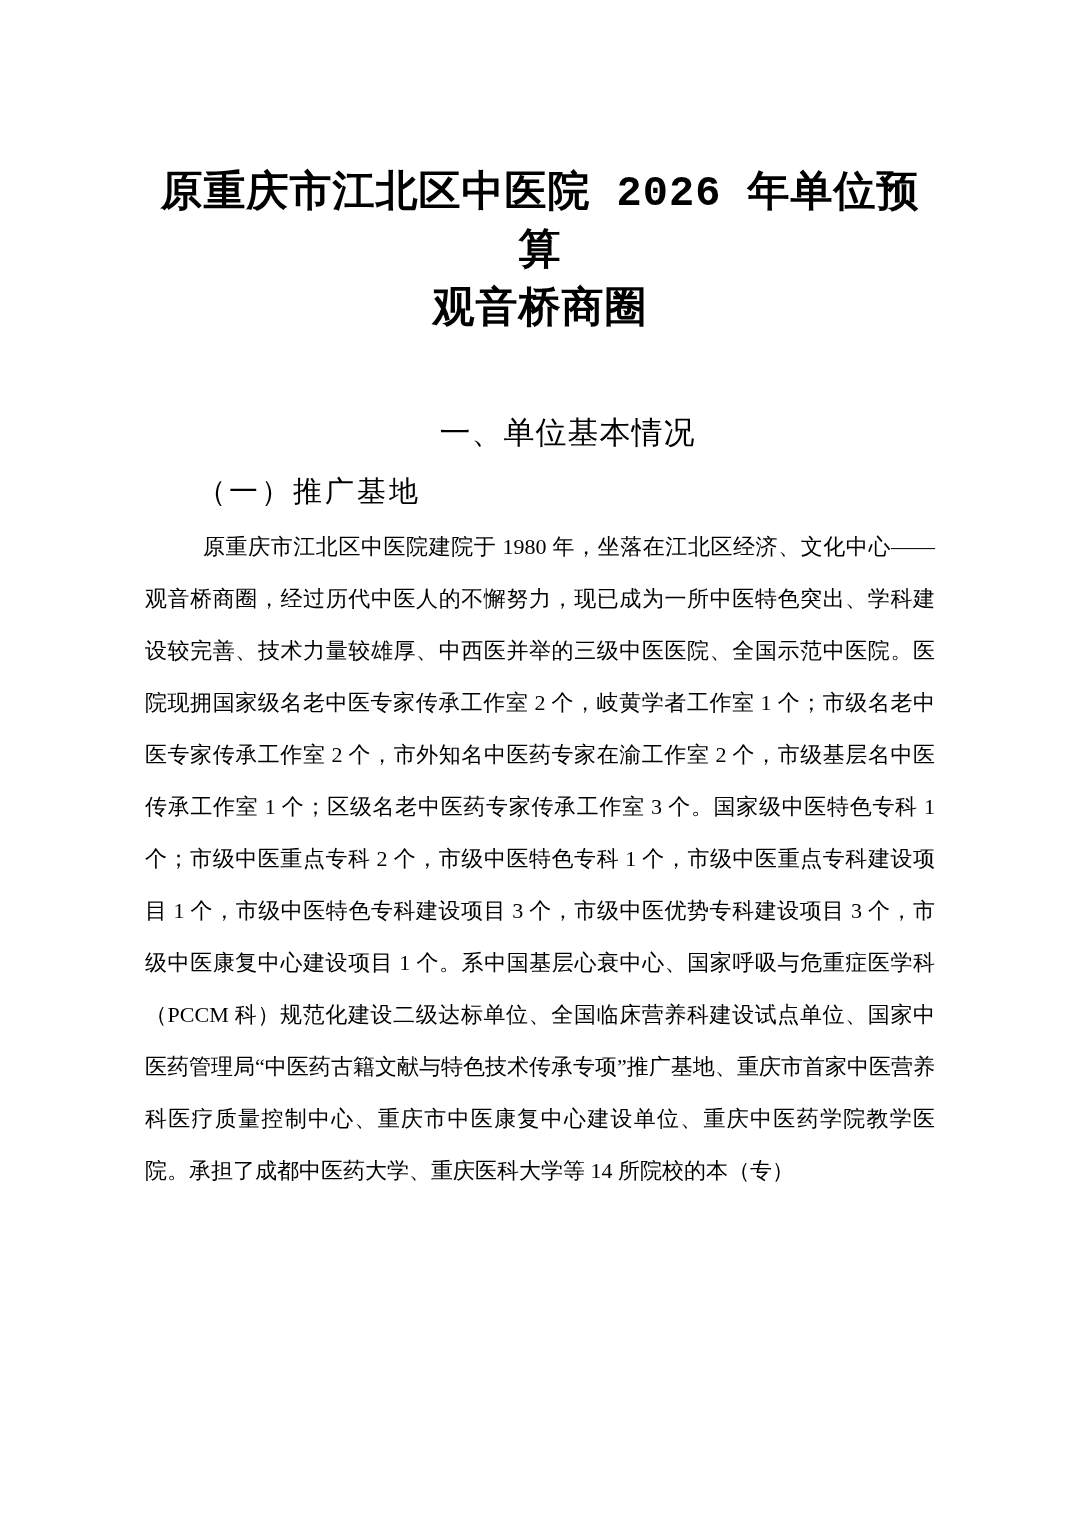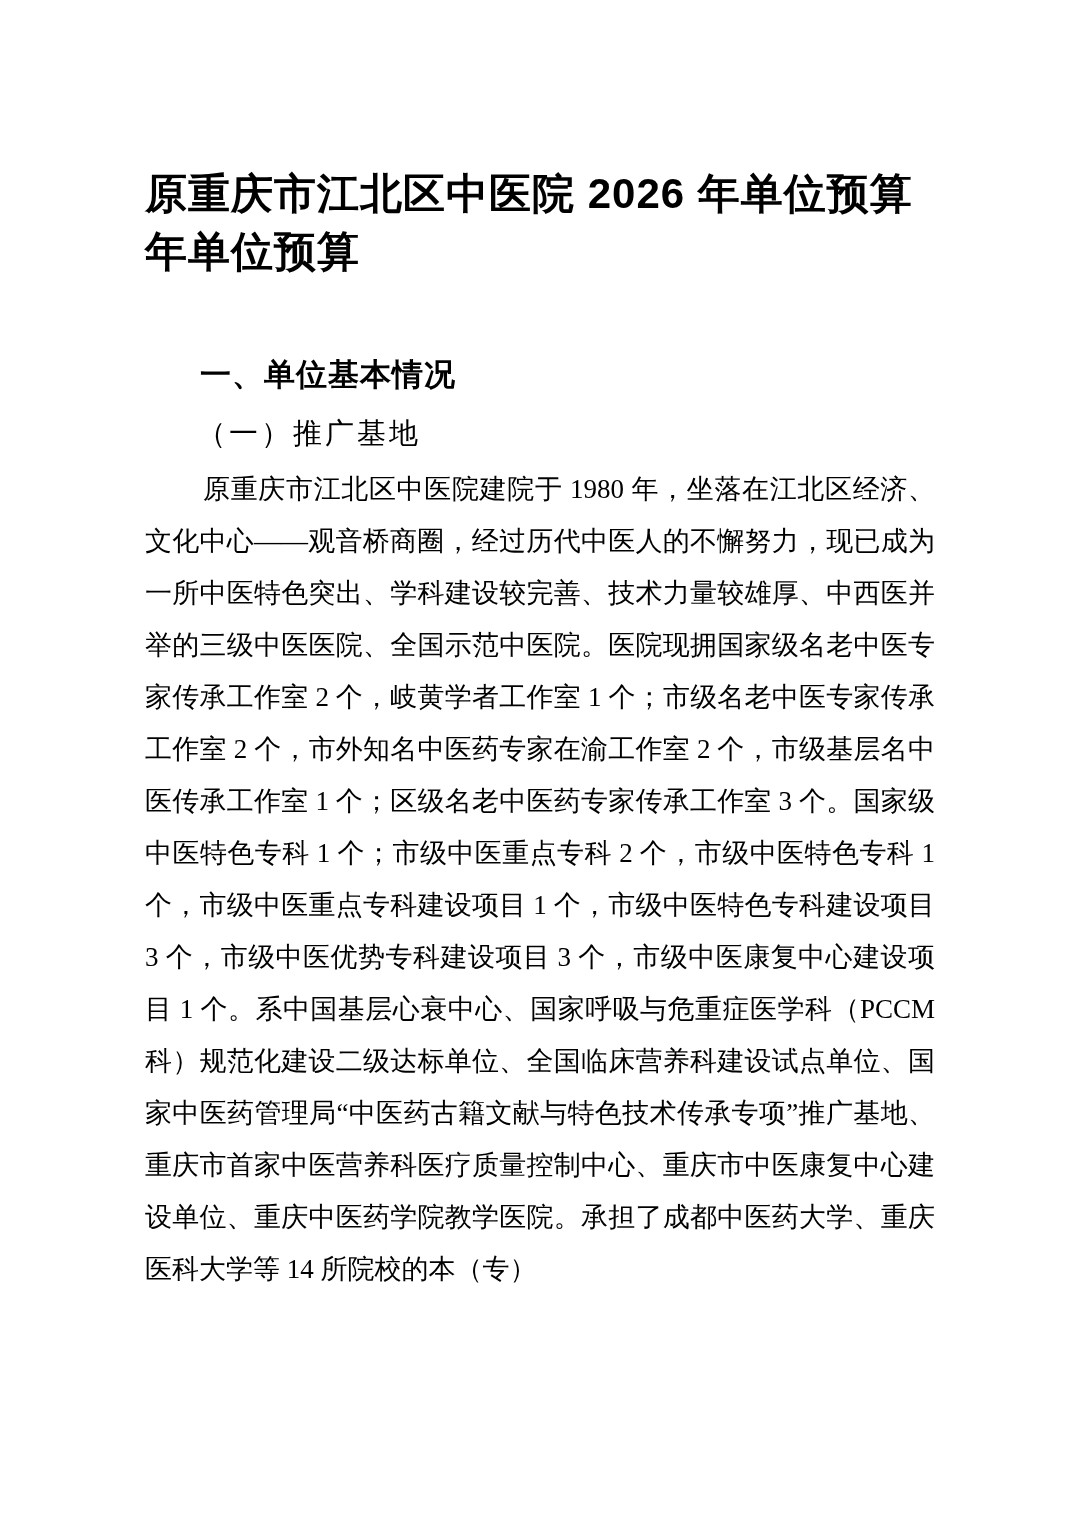--- a/index.html
+++ b/index.html
@@ -17,63 +17,65 @@
   }
   .page {
     position: absolute;
     left: 145px;
     top: 0;
     width: 790px;
     padding-top: 165px;
     box-sizing: border-box;
   }
   .doc-title {
+    text-align: center;
     font-size: 42px;
     font-weight: bold;
     line-height: 58px;
-    font-family: Liberation Sans, sans-serif;
+    font-family: Liberation Mono, monospace;
     letter-spacing: 1px;
     margin: 0;
   }
   .section-heading {
     margin: 72px 0 0 0;
     font-size: 31px;
-    font-weight: bold;
+    font-weight: normal;
     font-family: "Liberation Sans", "DejaVu Sans", sans-serif;
     line-height: 44px;
     text-indent: 55px;
     letter-spacing: 1px;
+    text-align: center;
   }
   .subsection-heading {
     margin: 14px 0 0 0;
     font-size: 29px;
     font-weight: normal;
     font-family: "Liberation Serif", "DejaVu Serif", serif;
     line-height: 44px;
     text-indent: 52px;
     letter-spacing: 3px;
   }
   .body-paragraph {
     margin: 8px 0 0 0;
-    font-size: 27px;
+    font-size: 22px;
     line-height: 52px;
     text-align: justify;
     text-justify: inter-ideograph;
     text-indent: 58px;
     font-family: "Liberation Serif", "DejaVu Serif", serif;
     font-weight: normal;
   }
 </style>
 </head>
 <body>
 
 <div class="page">
   <h1 class="doc-title">
     <span>原重庆市江北区中医院 2026 年单位预算</span><br>
-    <span>年单位预算</span>
+    <span>观音桥商圈</span>
   </h1>
 
   <h2 class="section-heading">一、单位基本情况</h2>
 
   <h3 class="subsection-heading">（一）推广基地</h3>
 
   <p class="body-paragraph">原重庆市江北区中医院建院于 1980 年，坐落在江北区经济、文化中心——观音桥商圈，经过历代中医人的不懈努力，现已成为一所中医特色突出、学科建设较完善、技术力量较雄厚、中西医并举的三级中医医院、全国示范中医院。医院现拥国家级名老中医专家传承工作室 2 个，岐黄学者工作室 1 个；市级名老中医专家传承工作室 2 个，市外知名中医药专家在渝工作室 2 个，市级基层名中医传承工作室 1 个；区级名老中医药专家传承工作室 3 个。国家级中医特色专科 1 个；市级中医重点专科 2 个，市级中医特色专科 1 个，市级中医重点专科建设项目 1 个，市级中医特色专科建设项目 3 个，市级中医优势专科建设项目 3 个，市级中医康复中心建设项目 1 个。系中国基层心衰中心、国家呼吸与危重症医学科（PCCM 科）规范化建设二级达标单位、全国临床营养科建设试点单位、国家中医药管理局“中医药古籍文献与特色技术传承专项”推广基地、重庆市首家中医营养科医疗质量控制中心、重庆市中医康复中心建设单位、重庆中医药学院教学医院。承担了成都中医药大学、重庆医科大学等 14 所院校的本（专）</p>
 </div>
 
 </body></html>

